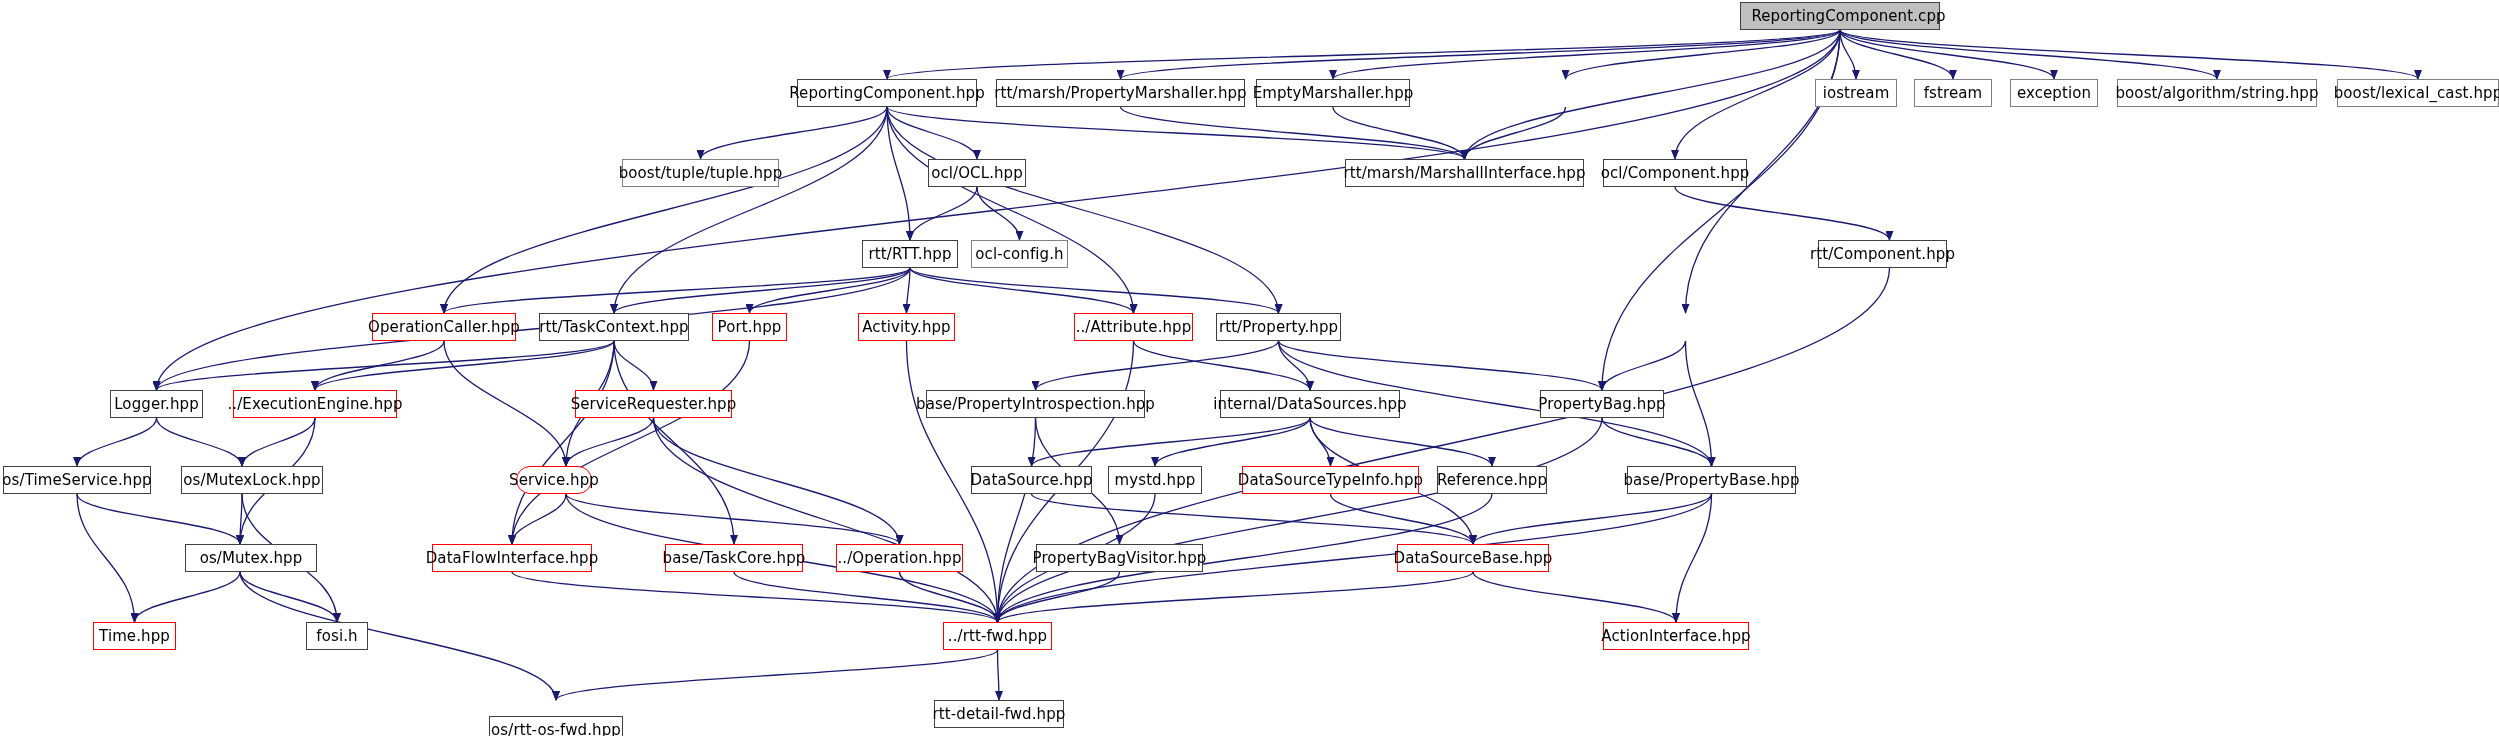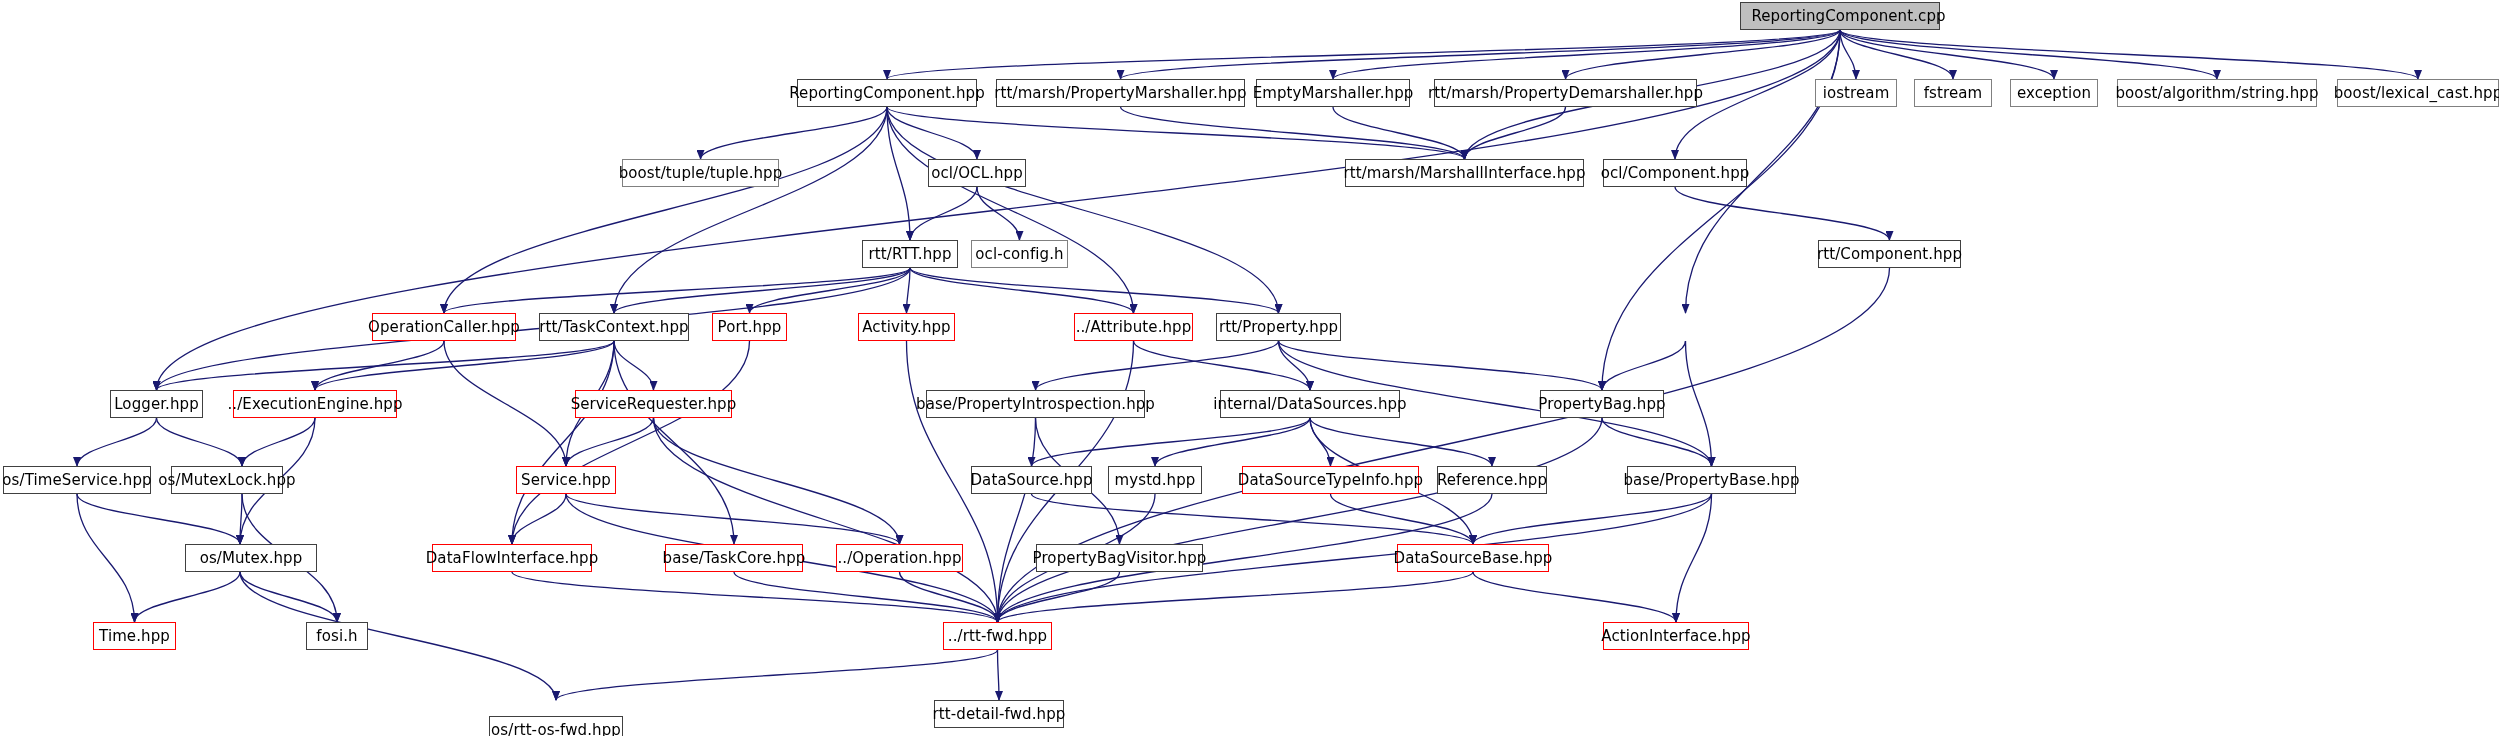--- a/index.html
+++ b/index.html
@@ -176,23 +176,20 @@
       </div>
       <div class="node black" style="left: 797px; top: 79px; width: 180px;">
         <span class="node-label">ReportingComponent.hpp</span>
       </div>
       <div class="node black" style="left: 996px; top: 79px; width: 249px;">
         <span class="node-label">rtt/marsh/PropertyMarshaller.hpp</span>
       </div>
       <div class="node black" style="left: 1256px; top: 79px; width: 154px;">
         <span class="node-label">EmptyMarshaller.hpp</span>
       </div>
-      <div class="node black" style="left: 1434px; top: 79px; width: 263px;">
-        <span class="node-label">rtt/marsh/PropertyDemarshaller.hpp</span>
-      </div>
       <div class="node gray" style="left: 1815px; top: 79px; width: 82px;">
         <span class="node-label">iostream</span>
       </div>
       <div class="node gray" style="left: 1914px; top: 79px; width: 78px;">
         <span class="node-label">fstream</span>
       </div>
       <div class="node gray" style="left: 2010px; top: 79px; width: 88px;">
         <span class="node-label">exception</span>
       </div>
       <div class="node gray" style="left: 2117px; top: 79px; width: 200px;">
@@ -206,21 +203,21 @@
       </div>
       <div class="node black" style="left: 928px; top: 159px; width: 98px;">
         <span class="node-label">ocl/OCL.hpp</span>
       </div>
       <div class="node black" style="left: 1345px; top: 159px; width: 239px;">
         <span class="node-label">rtt/marsh/MarshallInterface.hpp</span>
       </div>
       <div class="node black" style="left: 1603px; top: 159px; width: 144px;">
         <span class="node-label">ocl/Component.hpp</span>
       </div>
-      <div class="node black" style="left: 1818px; top: 240px; width: 143px; text-align: right;">
+      <div class="node black" style="left: 1818px; top: 240px; width: 129px; text-align: right;">
         <span class="node-label">rtt/Component.hpp</span>
       </div>
       <div class="node black" style="left: 862px; top: 240px; width: 96px;">
         <span class="node-label">rtt/RTT.hpp</span>
       </div>
       <div class="node gray" style="left: 971px; top: 240px; width: 97px;">
         <span class="node-label">ocl-config.h</span>
       </div>
       <div class="node red" style="left: 372px; top: 313px; width: 144px;">
         <span class="node-label">OperationCaller.hpp</span>
@@ -254,24 +251,24 @@
       </div>
       <div class="node black" style="left: 1220px; top: 390px; width: 180px;">
         <span class="node-label">internal/DataSources.hpp</span>
       </div>
       <div class="node black" style="left: 1540px; top: 390px; width: 124px;">
         <span class="node-label">PropertyBag.hpp</span>
       </div>
       <div class="node black" style="left: 3px; top: 466px; width: 148px;">
         <span class="node-label">os/TimeService.hpp</span>
       </div>
-      <div class="node black" style="left: 171px; top: 466px; width: 112px;">
+      <div class="node black" style="left: 181px; top: 466px; width: 142px;">
         <span class="node-label">os/MutexLock.hpp</span>
       </div>
-      <div class="node red" style="left: 516px; top: 466px; width: 100px;">
+      <div class="node red" style="left: 516px; top: 466px; width: 76px; border-radius: 14px;">
         <span class="node-label">Service.hpp</span>
       </div>
       <div class="node black" style="left: 971px; top: 466px; width: 121px;">
         <span class="node-label">DataSource.hpp</span>
       </div>
       <div class="node black" style="left: 1108px; top: 466px; width: 94px;">
         <span class="node-label">mystd.hpp</span>
       </div>
       <div class="node red" style="left: 1242px; top: 466px; width: 177px;">
         <span class="node-label">DataSourceTypeInfo.hpp</span>

